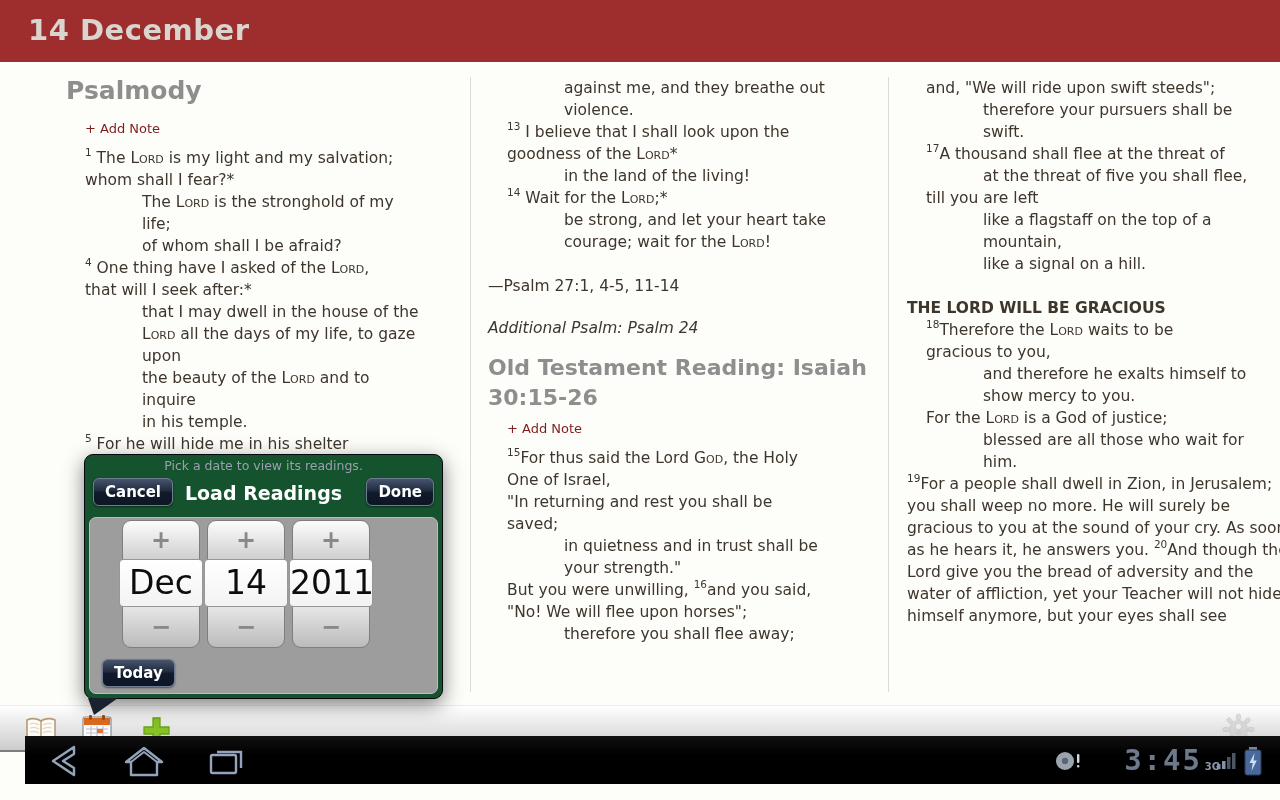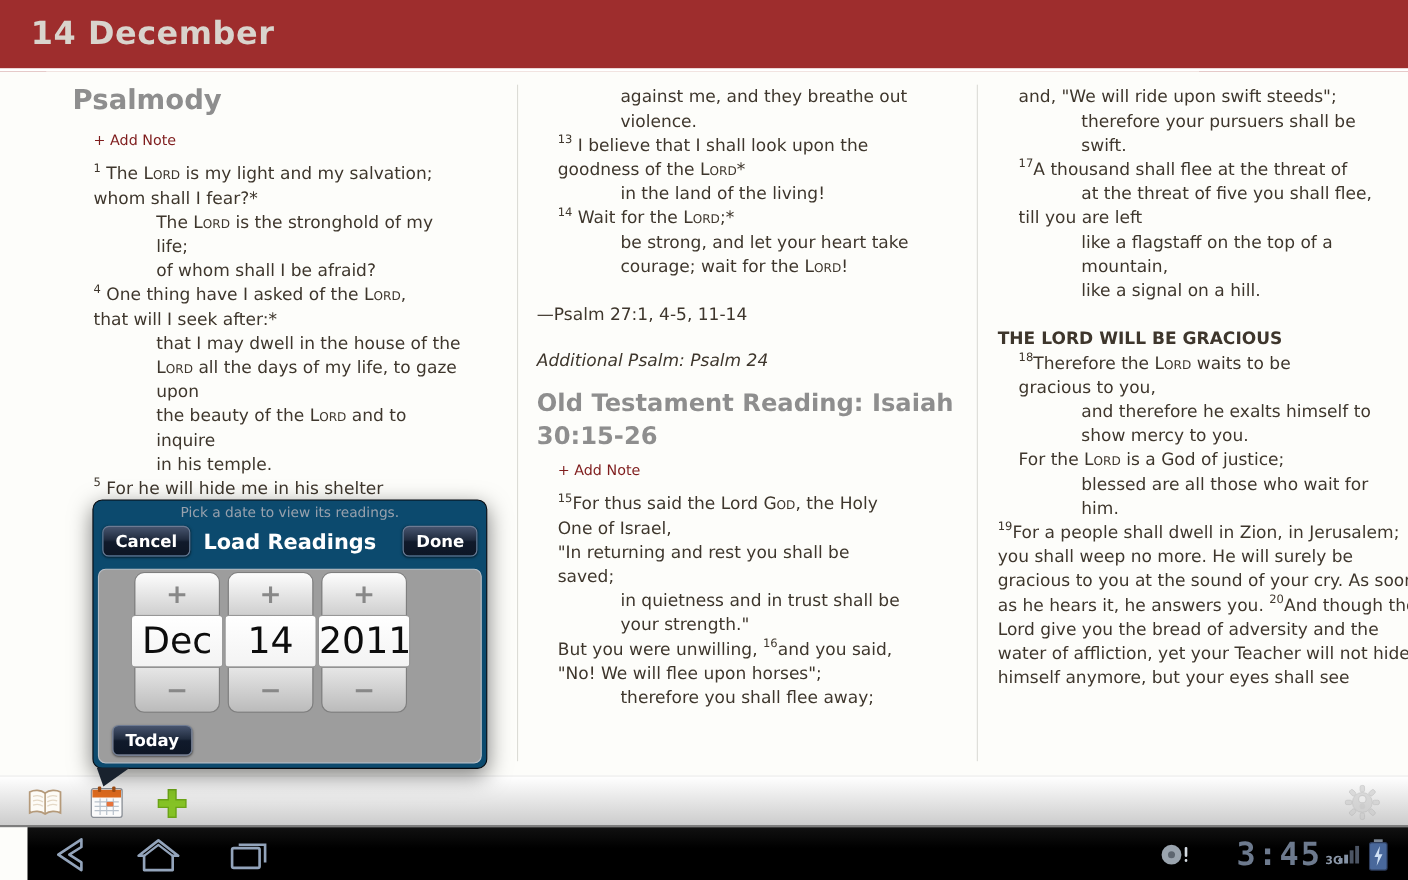--- a/index.html
+++ b/index.html
@@ -23,21 +23,21 @@
   .ref{margin:22px 0 20px 0;}
   .addl{font-style:italic;margin:0 0 6px 0;}
   .ln{white-space:nowrap;}
   .ln.i1{padding-left:19px;}
   .ln.i2{padding-left:76px;}
   .para{line-height:22px;}
   .gap{}
   .sup{font-size:10.5px;vertical-align:7px;line-height:0;}
   .sc{font-variant:small-caps;}
   
-  .dialog{position:absolute;left:84px;top:454px;width:357px;height:243px;background:#0c4a6e;
+  .dialog{position:absolute;left:84px;top:454px;width:357px;height:243px;background:#14532d;
           border:1px solid #05090f;border-radius:9px;box-shadow:0 6px 20px rgba(0,0,0,.5);z-index:10;}
   .toast{height:17px;text-align:center;color:#98a1ad;font-size:12.5px;padding-top:3px;}
   .titlebar{position:relative;height:42px;}
   .navybtn{background:linear-gradient(#47546e 0%,#202b3e 45%,#101a2b 52%,#0d1625 100%);
            border:1px solid #6e7b93;border-radius:6px;color:#fff;font-weight:bold;font-size:15px;
            padding:4px 11px;font-family:inherit;box-shadow:0 1px 2px rgba(0,0,0,.5);cursor:pointer;}
   .cancel{position:absolute;left:8px;top:3px;}
   .done{position:absolute;right:8px;top:3px;}
   .dtitle{display:block;text-align:center;color:#fff;font-weight:bold;font-size:19px;padding-top:7px;}
   .dbody{position:absolute;left:4px;right:4px;top:62px;bottom:4px;background:#9d9d9d;
@@ -58,21 +58,21 @@
   
   .toolbar{position:absolute;left:0;bottom:48px;right:0;height:47px;
            background:linear-gradient(#ffffff,#e3e3e3 55%,#cccccc);
            border-top:1px solid #ececec;border-bottom:2px solid #7d7d7d;box-sizing:border-box;}
   .tbicon{position:absolute;top:8px;cursor:pointer;}
   .tb-book{left:24px;top:11px;}
   .tb-cal{left:82px;}
   .tb-add{left:142px;top:10px;}
   .tb-gear{left:1222px;top:7px;opacity:.55;}
   
-  .systembar{position:absolute;left:0;bottom:0;right:0;height:48px;background:linear-gradient(#111,#000 40%);margin-left:25px;}
+  .systembar{position:absolute;left:0;bottom:16px;right:0;height:48px;background:linear-gradient(#111,#000 40%);margin-left:25px;}
   .navbtn{position:absolute;top:6px;cursor:pointer;}
   .nb-back{left:18px;} .nb-home{left:96px;} .nb-recent{left:178px;}
   .status{position:absolute;right:10px;top:0;height:48px;}
   .clock{position:absolute;right:68px;top:7px;font-family:"DejaVu Sans Mono",monospace;
          font-weight:bold;font-size:29px;color:#6d7a8e;letter-spacing:2px;}
   .notif{position:absolute;right:188px;top:14px;}
   .netlabel{position:absolute;right:50px;top:25px;font-size:10px;color:#8b97a8;font-weight:bold;}
   .bars{position:absolute;right:33px;top:16px;}
   .batt{position:absolute;right:8px;top:10px;}
 </style>

